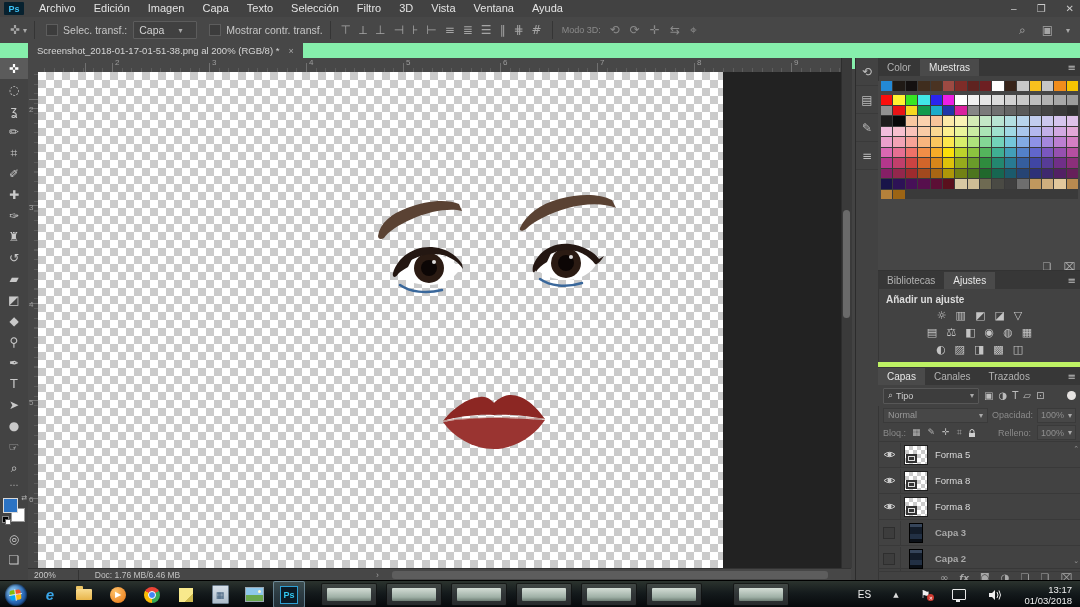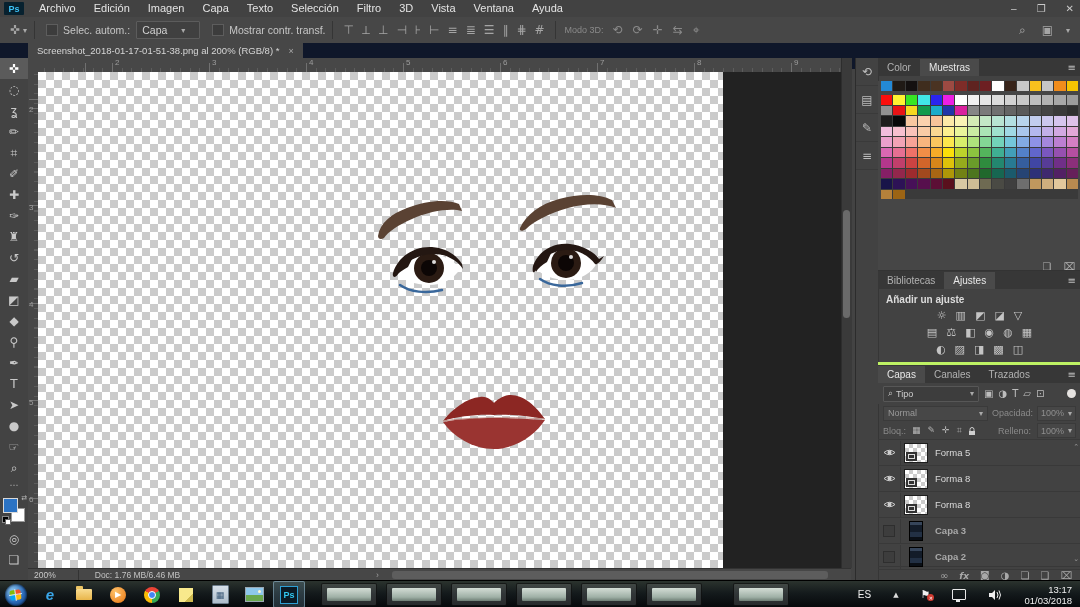--- a/index.html
+++ b/index.html
@@ -17,21 +17,21 @@
     display:flex;align-items:center;font-size:10.5px;color:#c6c6c6;}
   .ob-sep{width:1px;height:18px;background:#353535;margin:0 7px;}
   .ob-ico{color:#a5a5a5;font-size:12px;padding:0 3px;}
   .ob-ico.dim{color:#8a8a8a;}
   .chk{width:10px;height:10px;background:#3c3c3c;border:1px solid #5d5d5d;margin:0 5px 0 4px;}
   .obox{background:#404040;border:1px solid #5c5c5c;border-radius:1px;height:16px;display:flex;align-items:center;
     padding:0 5px;gap:14px;color:#d2d2d2;}
   .chev{font-size:8px;color:#a9a9a9;}
   .ob-right{margin-left:auto;display:flex;align-items:center;gap:10px;margin-right:10px;}
   
-  .tabbar{position:absolute;left:0;top:43px;width:1080px;height:26px;background:#0f172a;}
+  .tabbar{position:absolute;left:0;top:43px;width:1080px;height:26px;background:#86efac;}
   .doc-tab{position:absolute;left:28px;top:0;height:15px;background:#474747;color:#d6d6d6;font-size:9.5px;
     display:flex;align-items:center;padding:0 9px;gap:9px;}
   .doc-close{color:#a9a9a9;font-size:9px;}
   
   .toolcol{position:absolute;left:0;top:58px;width:28px;height:522px;background:#434343;border-right:1px solid #2c2c2c;}
   .tool{height:21px;display:flex;align-items:center;justify-content:center;color:#c9c9c9;font-size:12px;}
   .tool.sel{background:#5b5b5b;color:#fff;}
   .tool-dots{height:14px;display:flex;align-items:center;justify-content:center;color:#aaa;font-size:9px;}
   .colorwidget{position:relative;height:34px;margin-top:2px;}
   .cw-bg{position:absolute;left:11px;top:14px;width:12px;height:12px;background:#fff;border:1px solid #999;}
@@ -182,21 +182,21 @@
       <span>❐</span>
       <span>✕</span>
     </div>
   </div>
 
   <div class="optionsbar">
     <span class="ob-ico g" style="margin-left:7px">✜</span>
     <span class="chev">▾</span>
     <span class="ob-sep"></span>
     <span class="chk"></span>
-    <span>Selec. autom.:</span>
+    <span>Selec. transf.:</span>
     <span class="obox" style="margin-left:6px;width:52px">
       <span>Capa</span>
       <span class="chev">▾</span>
     </span>
     <span class="chk" style="margin-left:12px"></span>
     <span>Mostrar contr. transf.</span>
     <span class="ob-sep"></span>
     <span style="display:flex;gap:2px">
         <span class="ob-ico g">⊤</span>
         <span class="ob-ico g">⟂</span>
@@ -549,21 +549,21 @@
           <div class="aj-row g">
             <span>◐</span>
             <span>▨</span>
             <span>◨</span>
             <span>▩</span>
             <span>◫</span>
           </div>
         </div>
     </div>
 
-    <div class="panel" style="top:304px;height:218px;border-top:3px solid #bef264">
+    <div class="panel" style="top:304px;height:218px;border-top:5px solid #bef264">
       <div class="ptabs">
           <span class="ptab on">Capas</span>
           <span class="ptab">Canales</span>
           <span class="ptab">Trazados</span>
           <span class="pmenu g">≡</span>
         </div>
       <div class="ly-row1">
         <span class="ly-filter">
           <span class="g">⌕</span>
           <span>Tipo</span>

